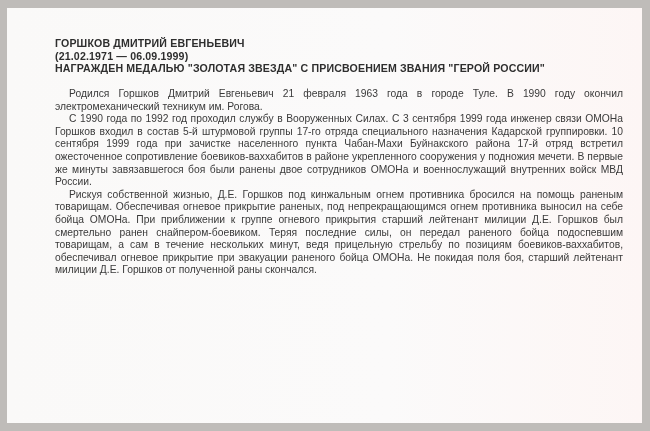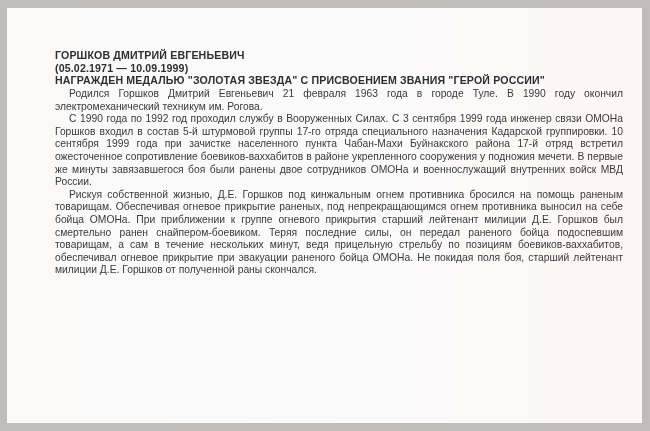--- a/index.html
+++ b/index.html
@@ -6,40 +6,40 @@
   body {
     width: 650px; height: 431px; overflow: hidden;
     background: #bfbcb9;
     font-family: "Liberation Sans", sans-serif;
   }
   .sheet {
     position: absolute; left: 7px; top: 8px; width: 635px; height: 415px;
     background: linear-gradient(90deg, #faf9f8 0%, #fbfafa 60%, #fdf6f5 100%);
   }
   .header {
-    position: absolute; left: 48px; top: 41px; width: 580px;
+    position: absolute; left: 48px; top: 29px; width: 580px;
     color: #2e2e2e; font-weight: bold; font-size: 10.6px; line-height: 12.5px;
     letter-spacing: 0.15px;
   }
   .header div { white-space: nowrap; }
   .header .dates { font-weight: bold; }
   .body {
     position: absolute; left: 48px; top: 80px; width: 568px;
     color: #3a3a3a; font-size: 10.3px; line-height: 12.6px;
     text-align: justify;
   }
   .body p { margin: 0; text-indent: 14px; }
 </style>
 </head>
 <body>
 
 <div class="sheet">
   <div class="header">
     <div>ГОРШКОВ ДМИТРИЙ ЕВГЕНЬЕВИЧ</div>
-    <div class="dates">(05.02.1971 — 10.09.1999)</div>
+    <div class="dates">(21.02.1971 — 06.09.1999)</div>
     <div>НАГРАЖДЕН МЕДАЛЬЮ "ЗОЛОТАЯ ЗВЕЗДА" С ПРИСВОЕНИЕМ ЗВАНИЯ "ГЕРОЙ РОССИИ"</div>
   </div>
   <div class="body">
     <p>Родился Горшков Дмитрий Евгеньевич 21 февраля 1963 года в городе Туле. В 1990 году окончил электромеханический техникум им. Рогова.</p>
     <p>С 1990 года по 1992 год проходил службу в Вооруженных Силах. С 3 сентября 1999 года инженер связи ОМОНа Горшков входил в состав 5-й штурмовой группы 17-го отряда специального назначения Кадарской группировки. 10 сентября 1999 года при зачистке населенного пункта Чабан-Махи Буйнакского района 17-й отряд встретил ожесточенное сопротивление боевиков-ваххабитов в районе укрепленного сооружения у подножия мечети. В первые же минуты завязавшегося боя были ранены двое сотрудников ОМОНа и военнослужащий внутренних войск МВД России.</p>
     <p>Рискуя собственной жизнью, Д.Е. Горшков под кинжальным огнем противника бросился на помощь раненым товарищам. Обеспечивая огневое прикрытие раненых, под непрекращающимся огнем противника выносил на себе бойца ОМОНа. При приближении к группе огневого прикрытия старший лейтенант милиции Д.Е. Горшков был смертельно ранен снайпером-боевиком. Теряя последние силы, он передал раненого бойца подоспевшим товарищам, а сам в течение нескольких минут, ведя прицельную стрельбу по позициям боевиков-ваххабитов, обеспечивал огневое прикрытие при эвакуации раненого бойца ОМОНа. Не покидая поля боя, старший лейтенант милиции Д.Е. Горшков от полученной раны скончался.</p>
   </div>
 </div>
 
 </body></html>

